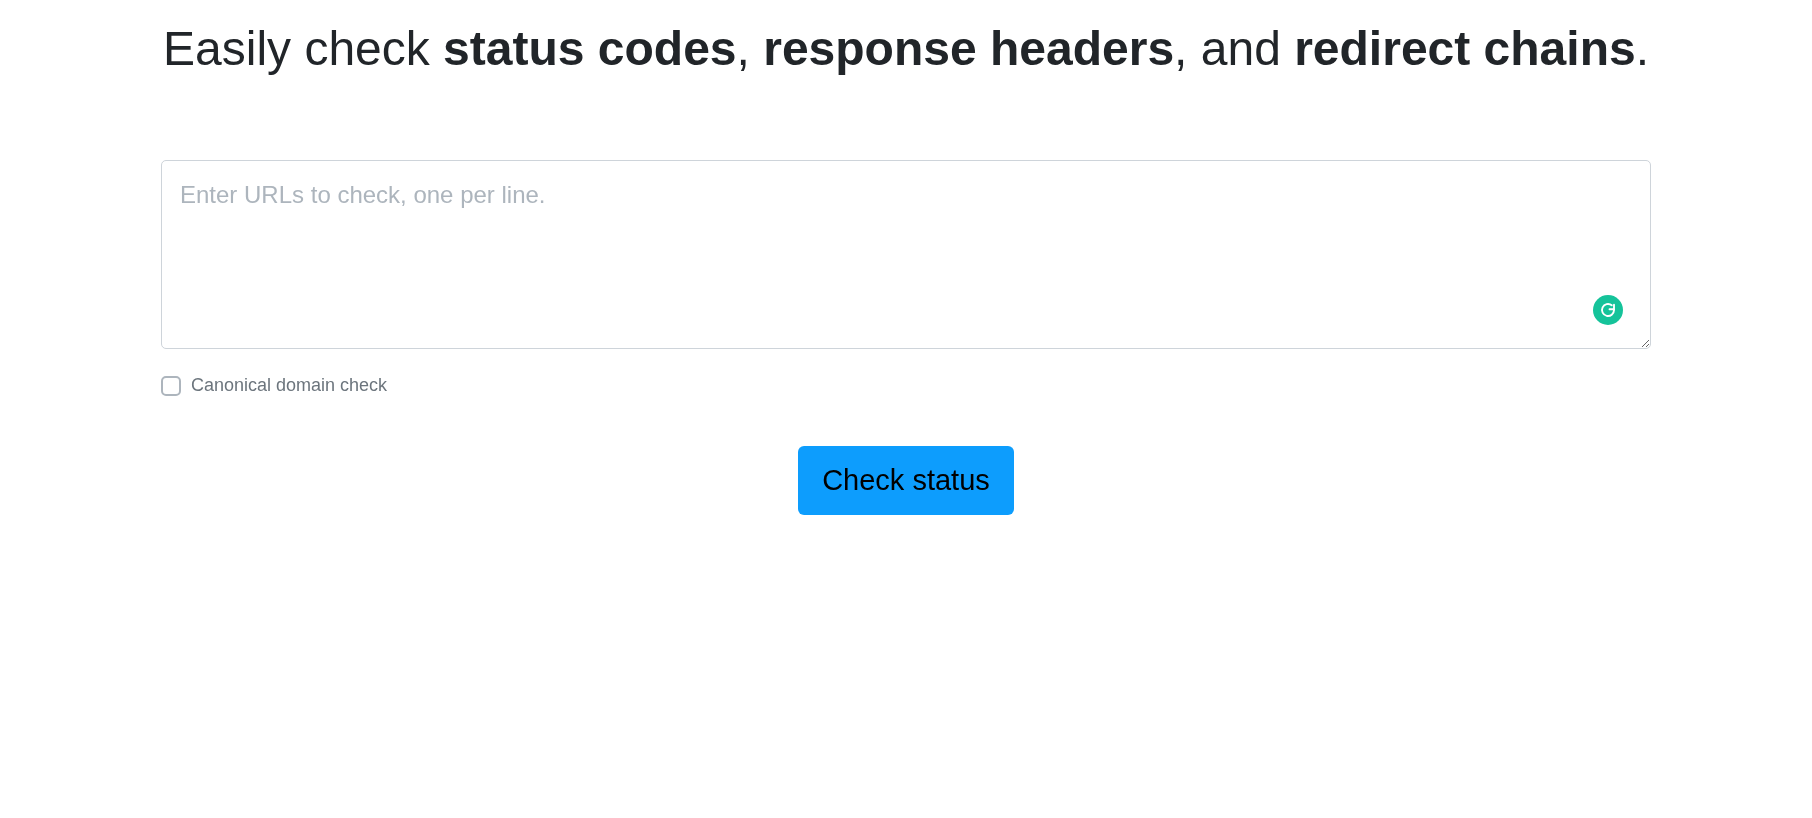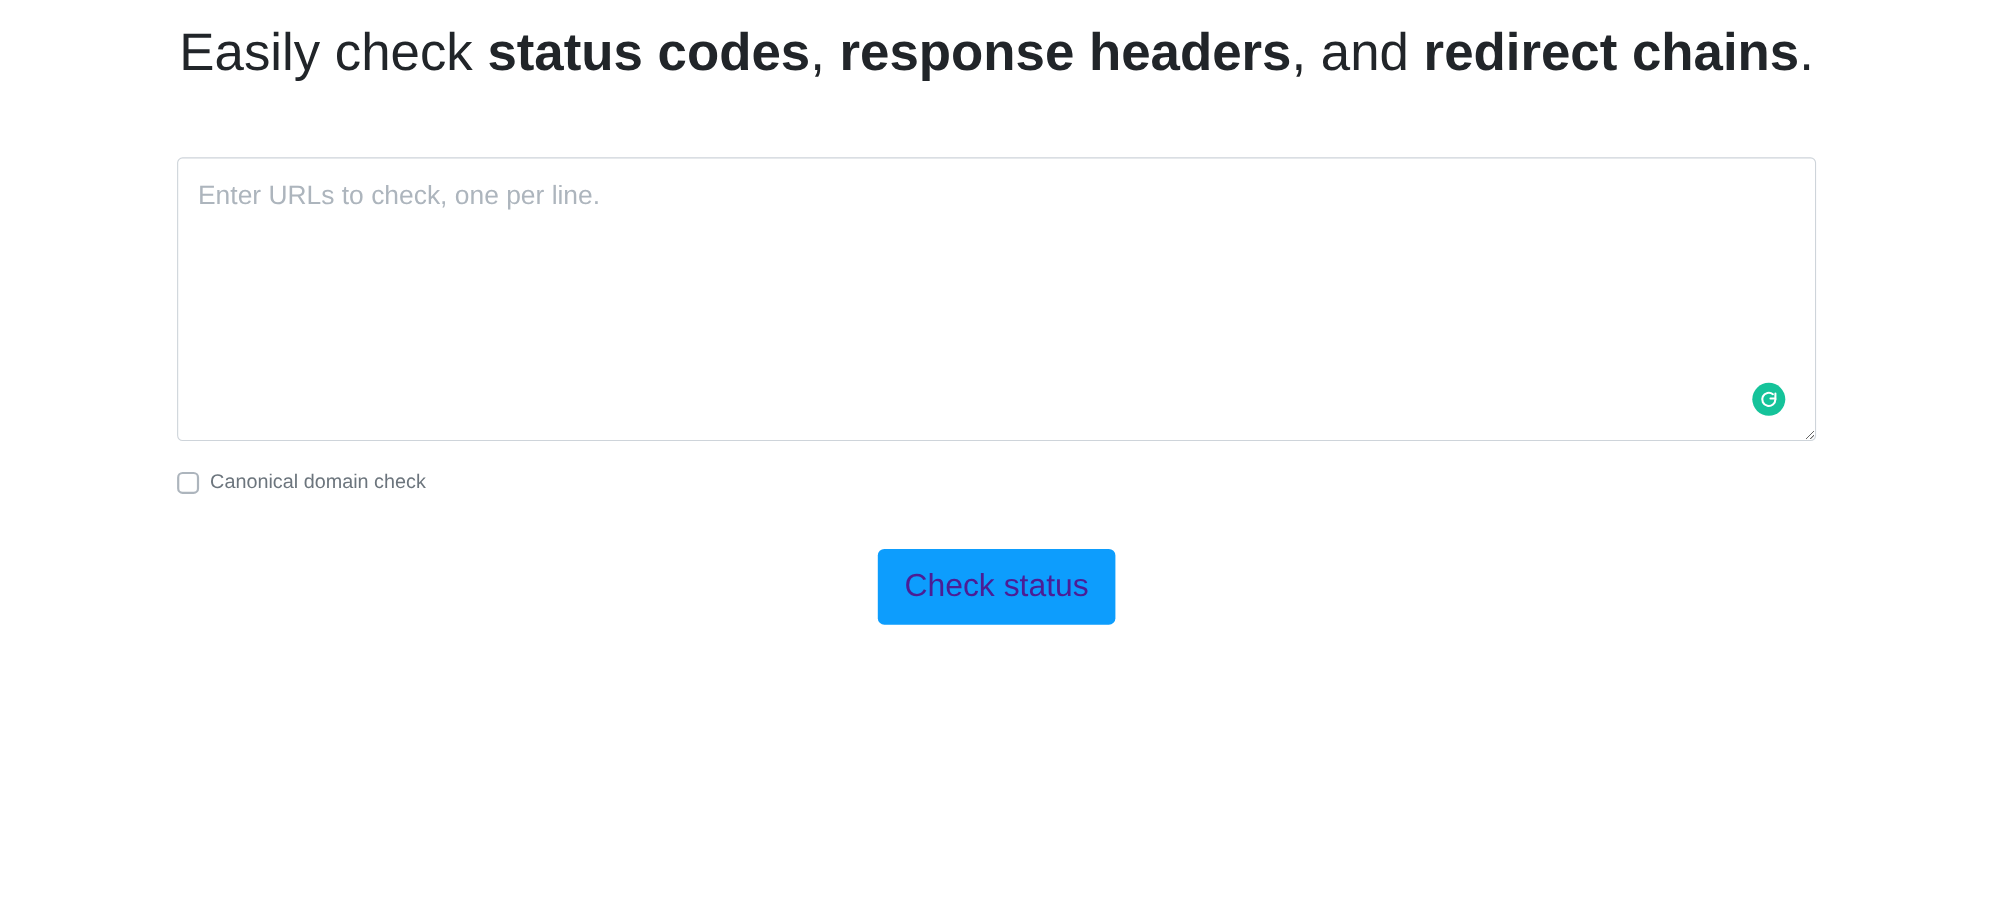--- a/index.html
+++ b/index.html
@@ -18,29 +18,29 @@
     max-width: 1530px;
     margin: 0 auto;
     padding: 0 20px;
   }
   .headline {
     text-align: center;
     font-size: 48px;
     font-weight: 400;
     line-height: 1.3;
     margin-top: 18px;
-    margin-bottom: 63px;
+    margin-bottom: 80px;
     color: #212529;
   }
   .headline .bold {
     font-weight: 700;
   }
   .url-textarea {
     width: 100%;
-    height: 258px;
+    height: 189px;
     border: 1px solid #ced4da;
     border-radius: 5px;
     padding: 20px 18px;
     font-size: 24px;
     font-family: inherit;
     color: #495057;
     resize: both;
     outline: none;
     position: relative;
   }
@@ -124,21 +124,21 @@
     transform: translateY(-50%);
     pointer-events: none;
     color: #0d6efd;
   }
   .submit-row {
     text-align: center;
     margin-top: 50px;
   }
   .check-btn {
     background: #0d9dfd;
-    color: #4c1d95;
+    color: #000000;
     border: none;
     border-radius: 6px;
     padding: 18px 24px;
     font-size: 29px;
     cursor: pointer;
     font-family: inherit;
   }
 </style>
 </head>
 <body>

